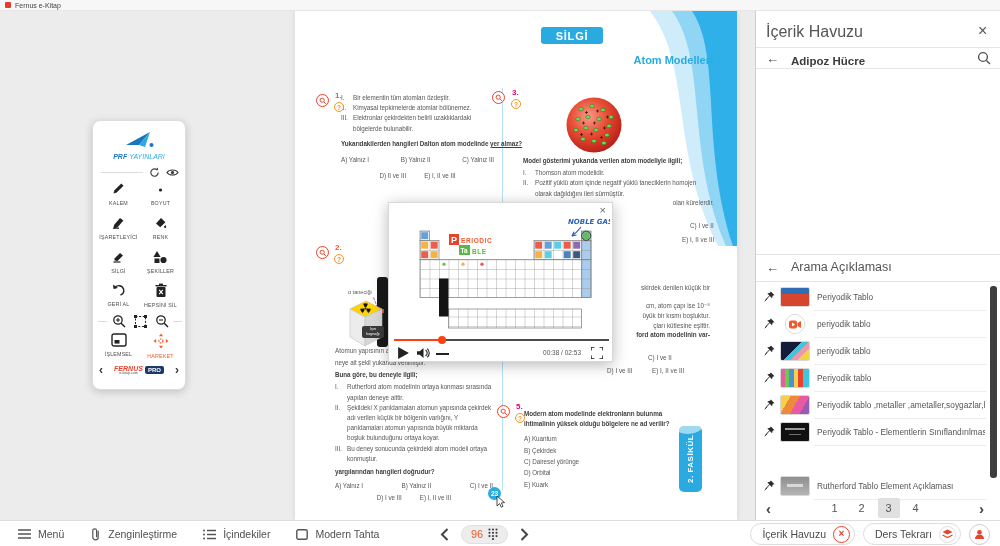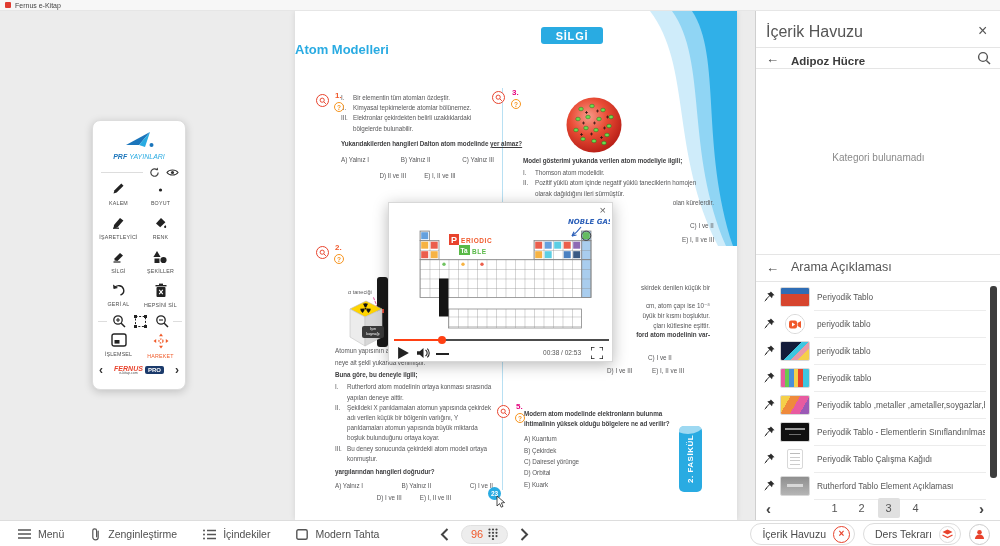--- a/index.html
+++ b/index.html
@@ -10,21 +10,21 @@
   
   .titlebar { position:absolute; left:0; top:0; width:1000px; height:11px; background:#f7f7f7; border-bottom:1px solid #e6e6e6; display:flex; align-items:center; padding-left:5px; gap:4px; z-index:50; }
   .titlebar .appicon { width:6px; height:6px; background:#e03c31; border-radius:1px; }
   .titlebar .apptitle { font-size:7px; color:#444; }
 
   
   .page { position:absolute; left:295px; top:11px; width:442px; height:509px; background:#fff; box-shadow:0 0 6px rgba(0,0,0,.10); z-index:1; }
   .page * { position:absolute; }
   .wave-svg { left:305px; top:0; }
   .kimya-badge { left:246px; top:16px; width:62px; height:17px; background:#29abe2; border-radius:3px; color:#fff; font-weight:bold; font-size:11px; letter-spacing:.8px; display:flex; align-items:center; justify-content:center; z-index:3; }
-  .topic { left:0; top:31px; width:418px; text-align:left; color:#29abe2; font-weight:bold; font-size:13px; }
+  .topic { left:0; top:43px; width:418px; text-align:right; color:#29abe2; font-weight:bold; font-size:11px; }
   .coldivider { left:207px; top:77px; width:1px; height:402px; background:#b8e0f3; }
 
   .qmag { width:13px; height:13px; border:1.4px solid #e8432d; border-radius:50%; background:#fff; display:flex; align-items:center; justify-content:center; z-index:4; }
   .qnum { font-size:8px; font-weight:bold; z-index:4; }
   .qnum.orange { color:#f0592b; } .qnum.pink { color:#e5007d; }
   .qhelp { width:10px; height:10px; border:1px solid #f7941d; border-radius:50%; color:#f7941d; font-size:6.5px; font-weight:bold; display:flex; align-items:center; justify-content:center; background:#fff; z-index:4; }
 
   .qblock { font-size:6.3px; color:#58585a; line-height:1.62; letter-spacing:-.05px; }
   .qblock * { position:static; }
   .qitem { display:flex; }
@@ -533,21 +533,20 @@
   <div class="abs sb-div" style="top:36px;"></div>
 
   <div class="abs backarrow" style="left:10px;top:41px;">←</div>
   <div class="abs sb-query">Adipoz Hücre</div>
   <svg class="abs" style="left:221px;top:40px;" width="14" height="14" viewBox="0 0 14 14">
     <circle cx="6" cy="6" r="4.4" fill="none" stroke="#555" stroke-width="1.4"></circle>
       <line x1="9.4" y1="9.4" x2="13" y2="13" stroke="#555" stroke-width="1.4"></line>
   </svg>
   <div class="abs sb-div" style="top:57px;"></div>
 
-  <div class="abs sb-empty">Kategori bulunamadı</div>
 
   <div class="abs sb-div" style="top:243px;"></div>
   <div class="abs backarrow" style="left:10px;top:250px;">←</div>
   <div class="abs sb-results-title">Arama Açıklaması</div>
   <div class="abs sb-div" style="top:270px;"></div>
 
   <div class="sr-row" style="top:273px;">
     <svg class="sr-pin" width="11" height="11" viewBox="0 0 12 12">
         <path d="M7.5 0.5l4 4-1.9.5-.9 2.8-2.3-2.3L2 9.9l-.5-.5 4.4-4.4L3.6 2.8l2.9-.9z" fill="#2b2b2b"></path>
         <line x1="3.5" y1="8.5" x2="0.8" y2="11.2" stroke="#2b2b2b" stroke-width="1"></line>
@@ -603,34 +602,20 @@
   <div class="sr-row" style="top:408px;">
     <svg class="sr-pin" width="11" height="11" viewBox="0 0 12 12">
         <path d="M7.5 0.5l4 4-1.9.5-.9 2.8-2.3-2.3L2 9.9l-.5-.5 4.4-4.4L3.6 2.8l2.9-.9z" fill="#2b2b2b"></path>
         <line x1="3.5" y1="8.5" x2="0.8" y2="11.2" stroke="#2b2b2b" stroke-width="1"></line>
       </svg>
     <div class="sr-thumb" style="background:#101010;">
       <div style="margin:5px 4px 0;height:1.5px;background:#9a9a9a;"></div>
         <div style="margin:4px 8px 0;height:1.5px;background:#6f6f6f;"></div>
     </div>
     <div class="sr-label">Periyodik Tablo - Elementlerin Sınıflandırılması</div>
-    <div class="sr-sep"></div>
-  </div>
-  <div class="sr-row" style="top:435px;">
-    <svg class="sr-pin" width="11" height="11" viewBox="0 0 12 12">
-        <path d="M7.5 0.5l4 4-1.9.5-.9 2.8-2.3-2.3L2 9.9l-.5-.5 4.4-4.4L3.6 2.8l2.9-.9z" fill="#2b2b2b"></path>
-        <line x1="3.5" y1="8.5" x2="0.8" y2="11.2" stroke="#2b2b2b" stroke-width="1"></line>
-      </svg>
-    <div class="sr-thumb" style="background:#fff;width:16px;height:20px;left:31px;">
-      <div style="margin:3px 2px 0;height:1px;background:#bbb;"></div>
-        <div style="margin:2.5px 2px 0;height:1px;background:#ccc;"></div>
-        <div style="margin:2.5px 2px 0;height:1px;background:#ccc;"></div>
-        <div style="margin:2.5px 2px 0;height:1px;background:#ccc;"></div>
-    </div>
-    <div class="sr-label">Periyodik Tablo Çalışma Kağıdı</div>
     <div class="sr-sep"></div>
   </div>
   <div class="sr-row" style="top:462px;">
     <svg class="sr-pin" width="11" height="11" viewBox="0 0 12 12">
         <path d="M7.5 0.5l4 4-1.9.5-.9 2.8-2.3-2.3L2 9.9l-.5-.5 4.4-4.4L3.6 2.8l2.9-.9z" fill="#2b2b2b"></path>
         <line x1="3.5" y1="8.5" x2="0.8" y2="11.2" stroke="#2b2b2b" stroke-width="1"></line>
       </svg>
     <div class="sr-thumb" style="background:linear-gradient(#8f8f8f,#b5b5b5);">
       <div style="margin:7px 6px 0;height:3px;background:#d8d8d8;"></div>
     </div>

